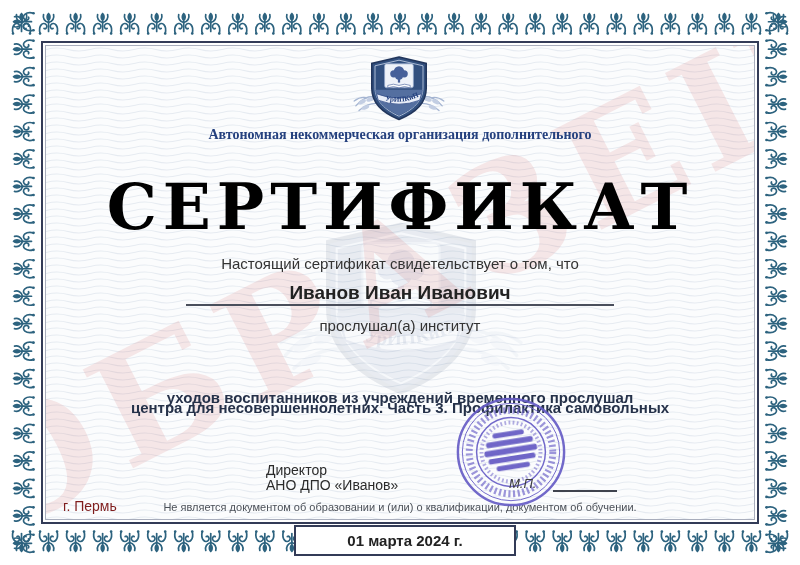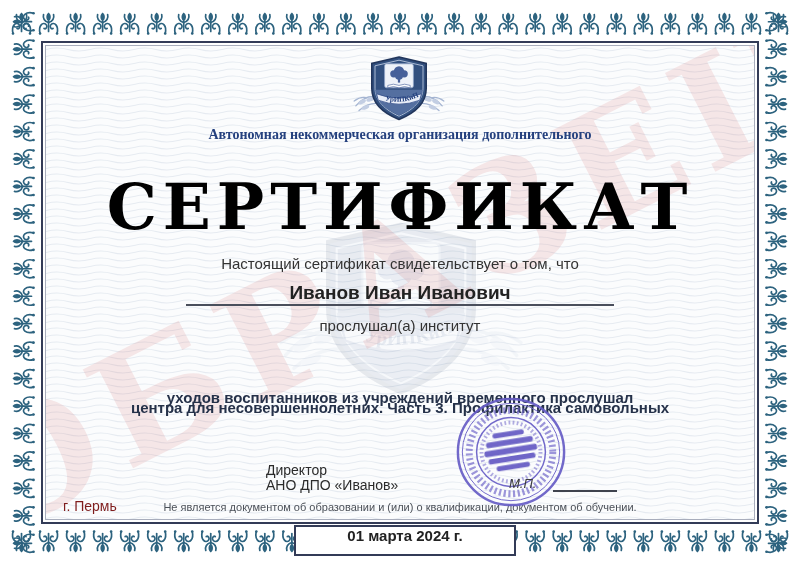--- a/index.html
+++ b/index.html
@@ -80,21 +80,21 @@
     border-top:2px solid #3f434e; z-index:5;
   }
   .disclaimer{
     position:absolute; left:0; width:100%; top:455px; text-align:center;
     font-size:11px; color:#4b5058; z-index:3;
   }
 
   .date-box{
     position:absolute; left:294px; top:525px; width:218px; height:27px;
     background:#ffffff; border:2px solid #333b57; z-index:6;
-    display:flex; align-items:flex-start; justify-content:center;
+    display:flex; align-items:center; justify-content:center;
     font-size:15px; font-weight:bold; color:#222222;
   }
   .defs-hidden{position:absolute; width:0; height:0; overflow:hidden;}
 </style>
 </head>
 <body>
 
 <div class="page">
 
   <svg class="defs-hidden" aria-hidden="true">

